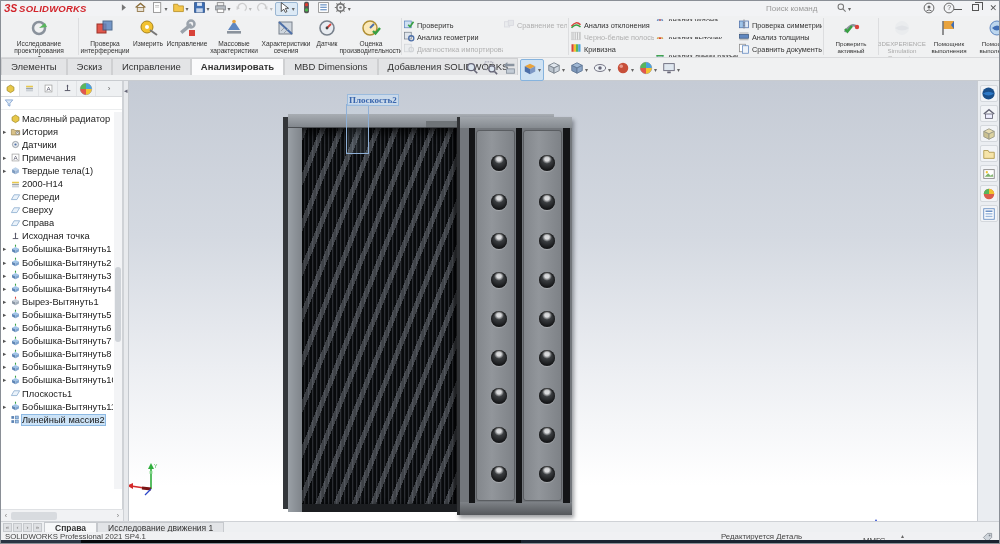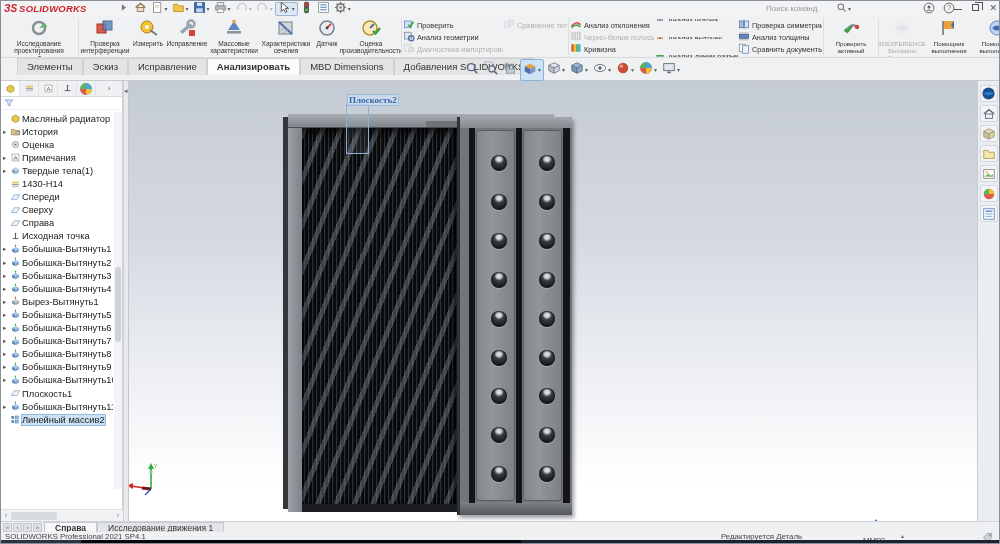--- a/index.html
+++ b/index.html
@@ -41,21 +41,21 @@
   .rb-big.disabled{color:#aaa;}
   .rb-big.disabled svg{opacity:.35;}
   .rb-sep{width:1px;background:#dcdddf;margin:2px 1px;flex:none;}
   .rb-stack{display:flex;flex-direction:column;justify-content:flex-start;padding-top:3px;flex:none;}
   .rb-small{display:flex;align-items:center;height:12px;font-size:7.3px;color:#333;white-space:nowrap;overflow:hidden;}
   .rb-small .lbl{margin-left:2px;}
   .rb-small.disabled{color:#b0b0b0;}
   .rb-small.disabled svg{opacity:.35;}
 
   
-  .tabrow{position:absolute;left:0;top:57px;width:100%;height:23px;background:#f0f1f2;border-bottom:1px solid #c9ccd0;padding-left:16px;}
+  .tabrow{position:absolute;left:0;top:57px;width:100%;height:23px;background:#f0f1f2;border-bottom:1px solid #c9ccd0;}
   .cmdtabs{display:flex;height:17px;}
   .cmdtab{padding:2px 9px 0 9px;font-size:9.5px;color:#333;background:#e3e4e6;border:1px solid #cfd0d2;
           border-bottom:none;white-space:nowrap;}
   .cmdtab.active{background:#fbfbfc;font-weight:bold;}
   .headsup{position:absolute;left:462px;top:3px;display:flex;align-items:center;gap:1px;height:17px;}
   .hu-btn{display:flex;align-items:center;padding:1px 2px;border-radius:2px;}
   .hu-btn.pressed{background:#cfe2f3;border:1px solid #86b3dd;}
 
   
   .main{position:absolute;left:0;top:80px;width:100%;height:440px;}
@@ -631,21 +631,21 @@
             <span class="lbl">История</span>
           </div>
           <div class="tr-row">
             <span class="arrow"></span>
             <span class="ticon">
               <svg width="11" height="11" viewBox="0 0 16 16">
                 <circle cx="8" cy="8" r="4.5" fill="#e7eaee" stroke="#78818c"></circle>
                 <circle cx="8" cy="8" r="1.6" fill="#4d6fa8"></circle>
               </svg>
             </span>
-            <span class="lbl">Оценка</span>
+            <span class="lbl">Датчики</span>
           </div>
           <div class="tr-row">
             <span class="arrow">▸</span>
             <span class="ticon">
               <svg width="11" height="11" viewBox="0 0 16 16">
                 <rect x="3" y="3" width="10" height="10" fill="#fff" stroke="#999"></rect>
                 <text x="5" y="11.5" font-size="9" fill="#556" font-family="Liberation Sans">A</text>
               </svg>
             </span>
             <span class="lbl">Примечания</span>
@@ -663,21 +663,21 @@
           </div>
           <div class="tr-row">
             <span class="arrow"></span>
             <span class="ticon">
               <svg width="11" height="11" viewBox="0 0 16 16">
                 <rect x="3" y="4" width="10" height="2.2" fill="#e8c84a"></rect>
                 <rect x="3" y="7" width="10" height="2.2" fill="#9aa2ab"></rect>
                 <rect x="3" y="10" width="10" height="2.2" fill="#c9ced4"></rect>
               </svg>
             </span>
-            <span class="lbl">1430-H14</span>
+            <span class="lbl">2000-H14</span>
           </div>
           <div class="tr-row">
             <span class="arrow"></span>
             <span class="ticon">
               <svg width="11" height="11" viewBox="0 0 16 16">
                 <path d="M2 11 L6 4 L14 4 L10 11 Z" fill="#dce9f7" fill-opacity=".6" stroke="#7aa0c8"></path>
               </svg>
             </span>
             <span class="lbl">Спереди</span>
           </div>

